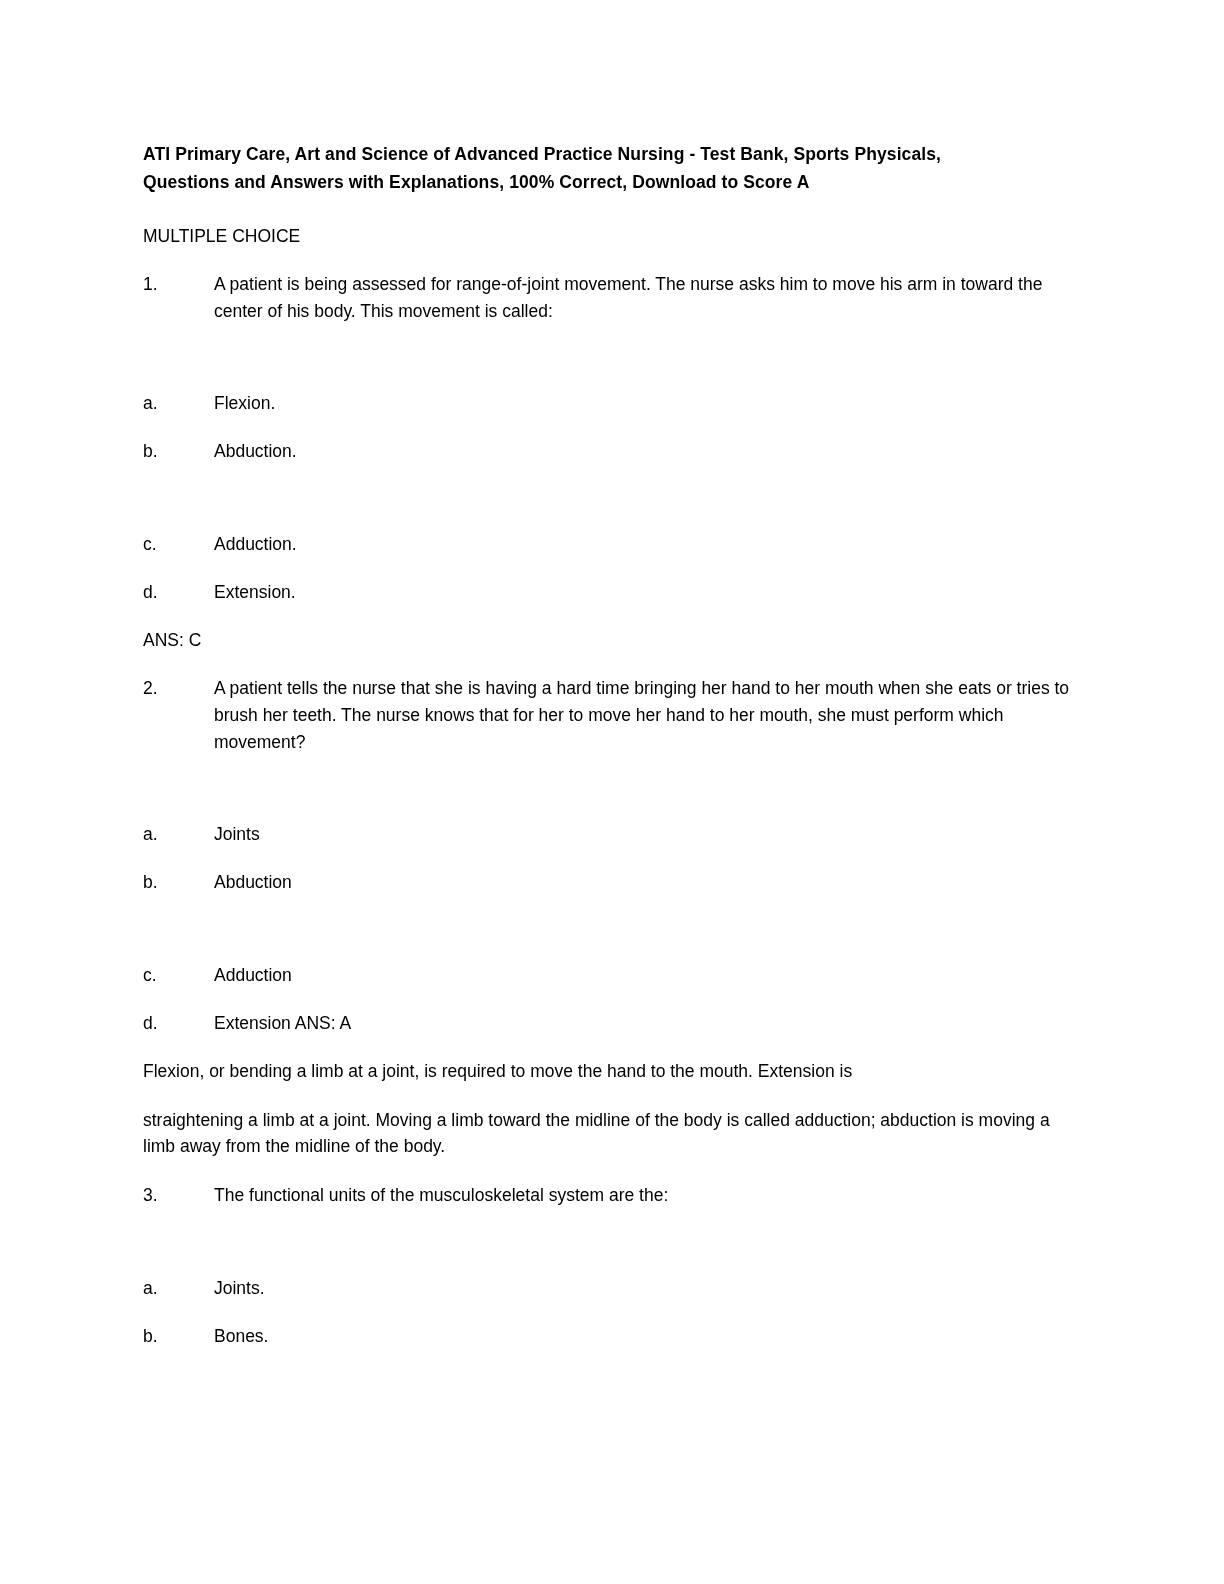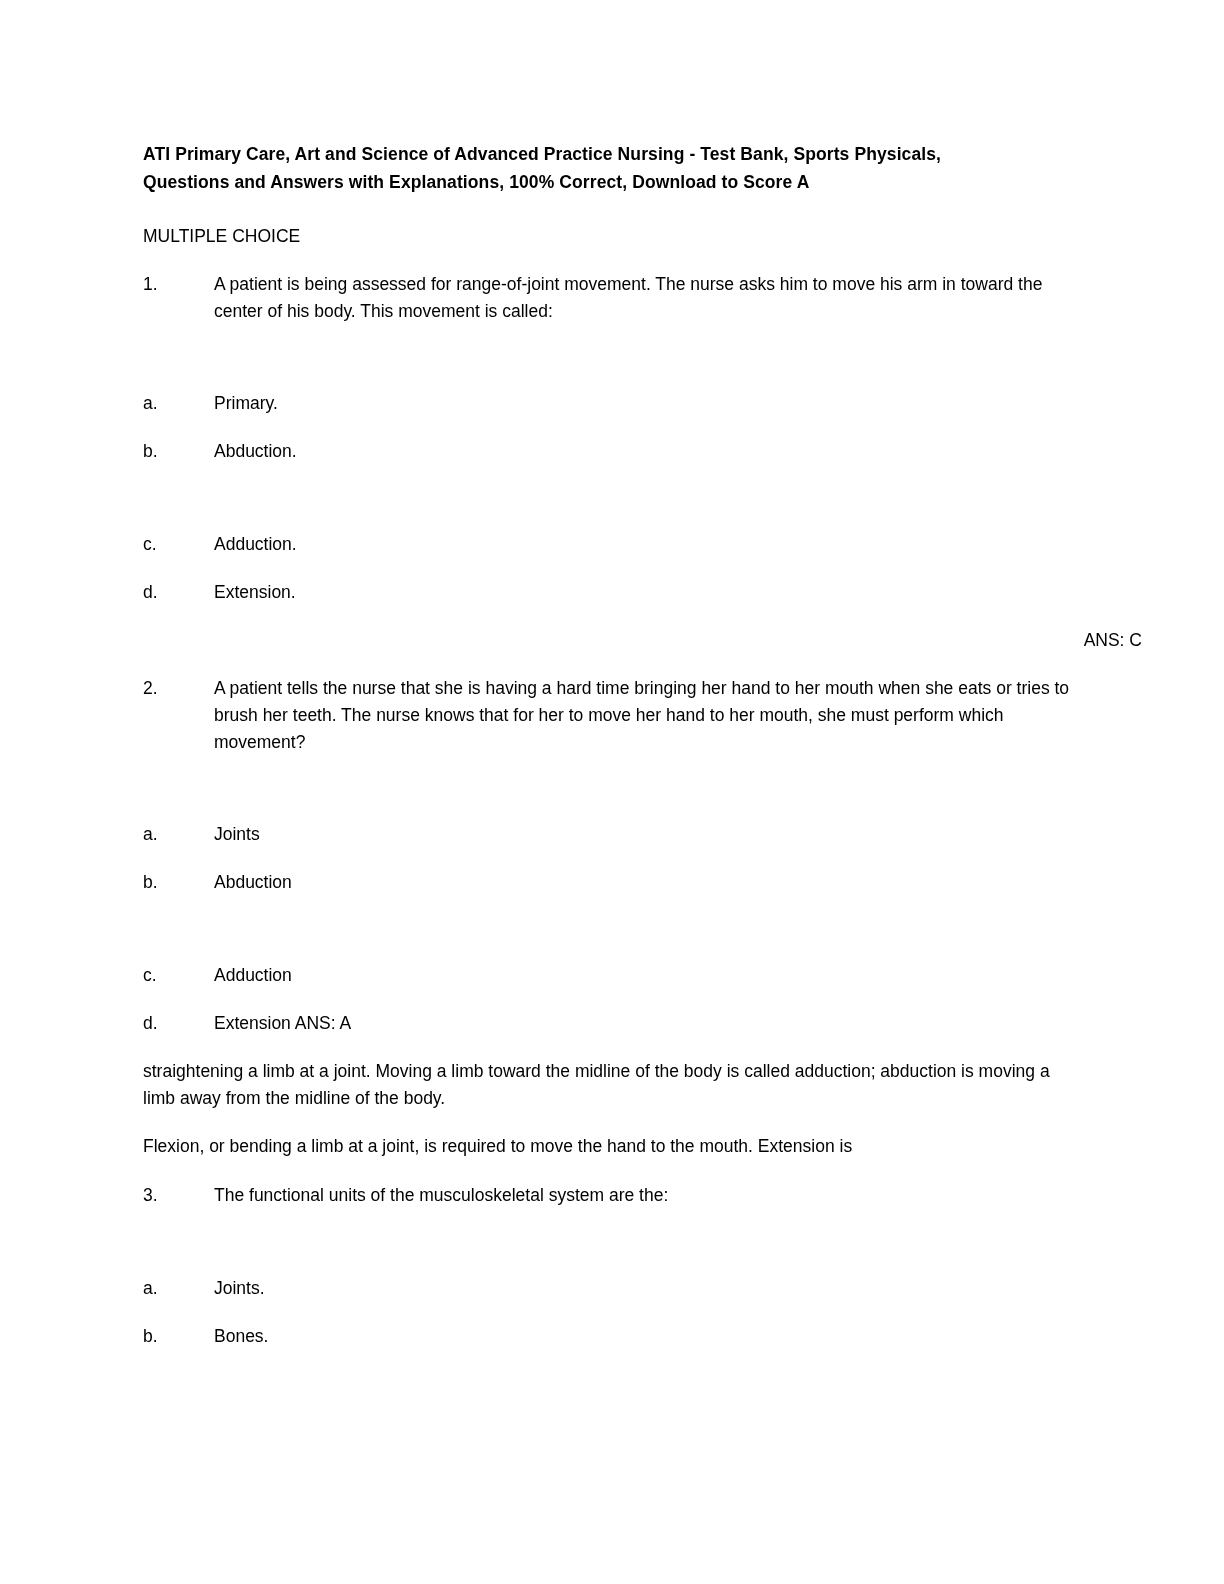--- a/index.html
+++ b/index.html
@@ -11,21 +11,21 @@
     font-family: "Liberation Sans", sans-serif;
     color: #000000;
   }
   .page {
     position: relative;
     width: 1224px;
     height: 1584px;
     margin: 0 auto;
     background: #ffffff;
     box-sizing: border-box;
-    padding: 140px 82px 60px 143px;
+    padding: 140px 118px 60px 143px;
     overflow: hidden;
   }
   .doc-title {
     font-size: 17.5px;
     font-weight: bold;
     line-height: 1.62;
     letter-spacing: 0.1px;
     margin: 0 0 26px 0;
     max-width: 860px;
   }
@@ -62,21 +62,20 @@
     width: 71px;
     flex: 0 0 71px;
   }
   .gap {
     height: 44px;
   }
   .ans {
     font-size: 17.5px;
     line-height: 1.5;
     margin: 0 0 22px 0;
-    text-align: right;
   }
   .expl {
     font-size: 17.5px;
     line-height: 1.52;
     margin: 0 0 22px 0;
     max-width: 930px;
   }
 </style>
 </head>
 <body>
@@ -89,21 +88,21 @@
 
   <div class="qtext q-row">
     <span class="q-num">1.</span>
     <span class="q-body">A patient is being assessed for range-of-joint movement. The nurse asks him to move his arm in toward the center of his body. This movement is called:</span>
   </div>
 
   <div class="gap"></div>
 
   <div class="choice">
     <span class="letter">a.</span>
-    <span>Primary.</span>
+    <span>Flexion.</span>
   </div>
   <div class="choice">
     <span class="letter">b.</span>
     <span>Abduction.</span>
   </div>
 
   <div class="gap"></div>
 
   <div class="choice">
     <span class="letter">c.</span>
@@ -137,22 +136,22 @@
 
   <div class="choice">
     <span class="letter">c.</span>
     <span>Adduction</span>
   </div>
   <div class="choice">
     <span class="letter">d.</span>
     <span>Extension ANS: A</span>
   </div>
 
+  <div class="expl">Flexion, or bending a limb at a joint, is required to move the hand to the mouth. Extension is</div>
   <div class="expl">straightening a limb at a joint. Moving a limb toward the midline of the body is called adduction; abduction is moving a limb away from the midline of the body.</div>
-  <div class="expl">Flexion, or bending a limb at a joint, is required to move the hand to the mouth. Extension is</div>
 
   <div class="qtext q-row">
     <span class="q-num">3.</span>
     <span class="q-body">The functional units of the musculoskeletal system are the:</span>
   </div>
 
   <div class="gap"></div>
 
   <div class="choice">
     <span class="letter">a.</span>

